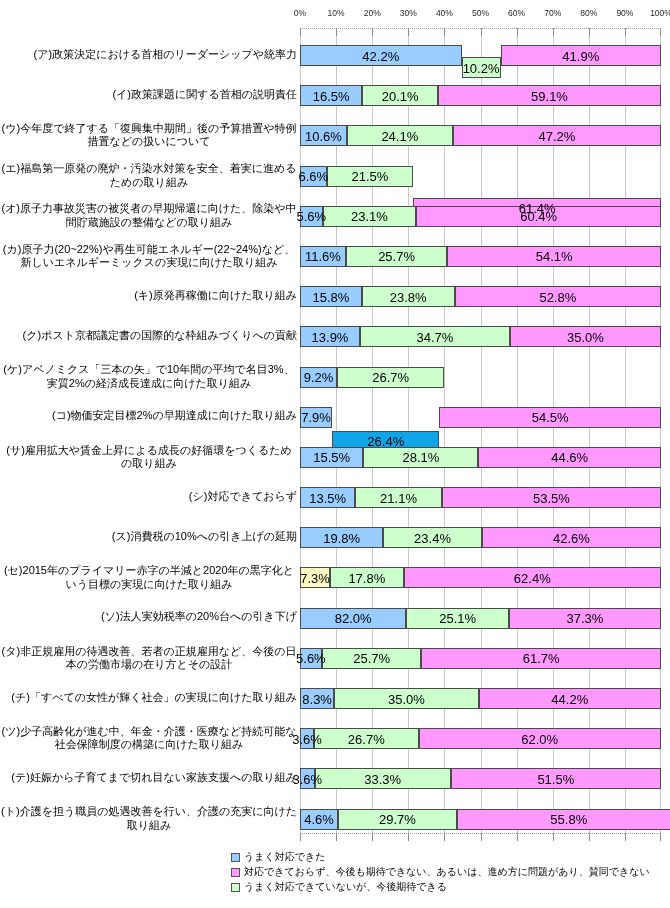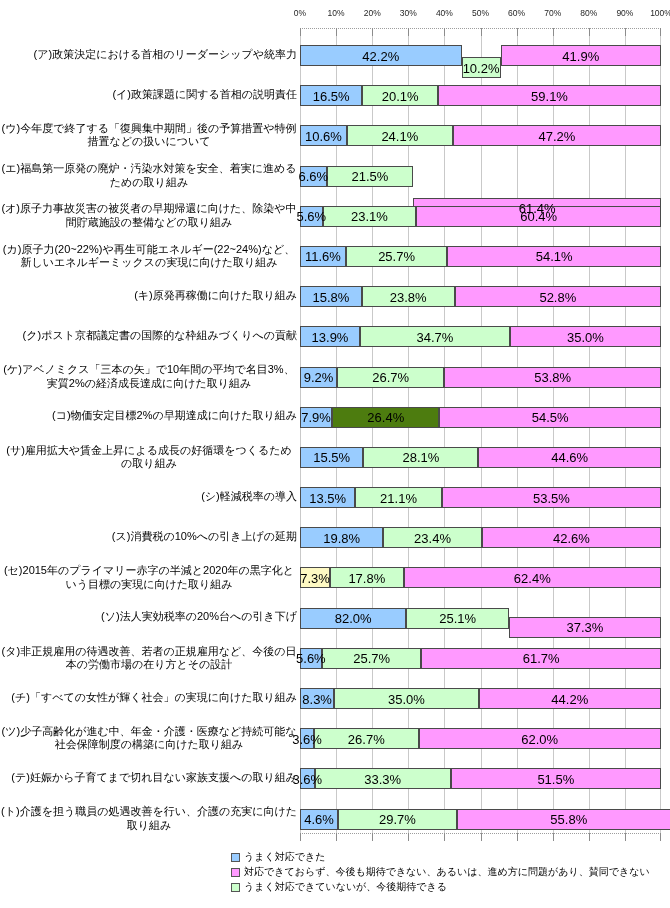--- a/index.html
+++ b/index.html
@@ -193,31 +193,28 @@
         </div>
       </div>
       <div class="row">
         <div class="bar">
           <div class="seg" style="background: rgb(153, 204, 255); border-color: rgb(74, 74, 74); flex: 0 0 10.2564%;">
             <span class="val">9.2%</span>
           </div>
           <div class="seg" style="background: rgb(204, 255, 204); border-color: rgb(74, 74, 74); flex: 0 0 29.7659%;">
             <span class="val">26.7%</span>
           </div>
-          <div class="seg" style="background: rgb(255, 153, 255); border-color: rgb(74, 74, 74); flex: 0 0 59.9777%;">
-            <span class="val">53.8%</span>
-          </div>
         </div>
       </div>
       <div class="row">
         <div class="bar">
           <div class="seg" style="background: rgb(153, 204, 255); border-color: rgb(74, 74, 74); flex: 0 0 8.8964%;">
             <span class="val">7.9%</span>
           </div>
-          <div class="seg" style="background: #4d7c0f; border-color: rgb(74, 74, 74); flex: 0 0 29.7297%;">
+          <div class="seg" style="background: #0ea5e9; border-color: rgb(74, 74, 74); flex: 0 0 29.7297%; margin-top: 24px;">
             <span class="val">26.4%</span>
           </div>
           <div class="seg" style="background: rgb(255, 153, 255); border-color: rgb(74, 74, 74); flex: 0 0 61.3739%;">
             <span class="val">54.5%</span>
           </div>
         </div>
       </div>
       <div class="row">
         <div class="bar">
           <div class="seg" style="background: rgb(153, 204, 255); border-color: rgb(74, 74, 74); flex: 0 0 17.5737%;">
@@ -271,21 +268,21 @@
         </div>
       </div>
       <div class="row">
         <div class="bar">
           <div class="seg" style="background: rgb(153, 204, 255); border-color: rgb(74, 74, 74); flex: 0 0 29.4915%;">
             <span class="val">82.0%</span>
           </div>
           <div class="seg" style="background: rgb(204, 255, 204); border-color: rgb(74, 74, 74); flex: 0 0 28.3616%;">
             <span class="val">25.1%</span>
           </div>
-          <div class="seg" style="background: rgb(255, 153, 255); border-color: rgb(74, 74, 74); flex: 0 0 42.1469%; margin-top: 9px;">
+          <div class="seg" style="background: rgb(255, 153, 255); border-color: rgb(74, 74, 74); flex: 0 0 42.1469%;">
             <span class="val">37.3%</span>
           </div>
         </div>
       </div>
       <div class="row">
         <div class="bar">
           <div class="seg" style="background: rgb(153, 204, 255); border-color: rgb(74, 74, 74); flex: 0 0 6.02151%;">
             <span class="val">5.6%</span>
           </div>
           <div class="seg" style="background: rgb(204, 255, 204); border-color: rgb(74, 74, 74); flex: 0 0 27.6344%;">
@@ -354,21 +351,21 @@
       <div class="cat" style="top: 66.7px;">(イ)政策課題に関する首相の説明責任</div>
       <div class="cat" style="top: 106.9px;">(ウ)今年度で終了する「復興集中期間」後の予算措置や特例措置などの扱いについて</div>
       <div class="cat" style="top: 147.1px;">(エ)福島第一原発の廃炉・汚染水対策を安全、着実に進めるための取り組み</div>
       <div class="cat" style="top: 187.3px;">(オ)原子力事故災害の被災者の早期帰還に向けた、除染や中間貯蔵施設の整備などの取り組み</div>
       <div class="cat" style="top: 227.5px;">(カ)原子力(20~22%)や再生可能エネルギー(22~24%)など、新しいエネルギーミックスの実現に向けた取り組み</div>
       <div class="cat" style="top: 267.7px;">(キ)原発再稼働に向けた取り組み</div>
       <div class="cat" style="top: 307.9px;">(ク)ポスト京都議定書の国際的な枠組みづくりへの貢献</div>
       <div class="cat" style="top: 348.1px;">(ケ)アベノミクス「三本の矢」で10年間の平均で名目3%、実質2%の経済成長達成に向けた取り組み</div>
       <div class="cat" style="top: 388.3px;">(コ)物価安定目標2%の早期達成に向けた取り組み</div>
       <div class="cat" style="top: 428.5px;">(サ)雇用拡大や賃金上昇による成長の好循環をつくるための取り組み</div>
-      <div class="cat" style="top: 468.7px;">(シ)軽減税率の導入</div>
+      <div class="cat" style="top: 468.7px;">(シ)対応できておらず</div>
       <div class="cat" style="top: 508.9px;">(ス)消費税の10%への引き上げの延期</div>
       <div class="cat" style="top: 549.1px;">(セ)2015年のプライマリー赤字の半減と2020年の黒字化という目標の実現に向けた取り組み</div>
       <div class="cat" style="top: 589.3px;">(ソ)法人実効税率の20%台への引き下げ</div>
       <div class="cat" style="top: 629.5px;">(タ)非正規雇用の待遇改善、若者の正規雇用など、今後の日本の労働市場の在り方とその設計</div>
       <div class="cat" style="top: 669.7px;">(チ)「すべての女性が輝く社会」の実現に向けた取り組み</div>
       <div class="cat" style="top: 709.9px;">(ツ)少子高齢化が進む中、年金・介護・医療など持続可能な社会保障制度の構築に向けた取り組み</div>
       <div class="cat" style="top: 750.1px;">(テ)妊娠から子育てまで切れ目ない家族支援への取り組み</div>
       <div class="cat" style="top: 790.3px;">(ト)介護を担う職員の処遇改善を行い、介護の充実に向けた取り組み</div>
     </div>
   <div class="legend" id="legend">

